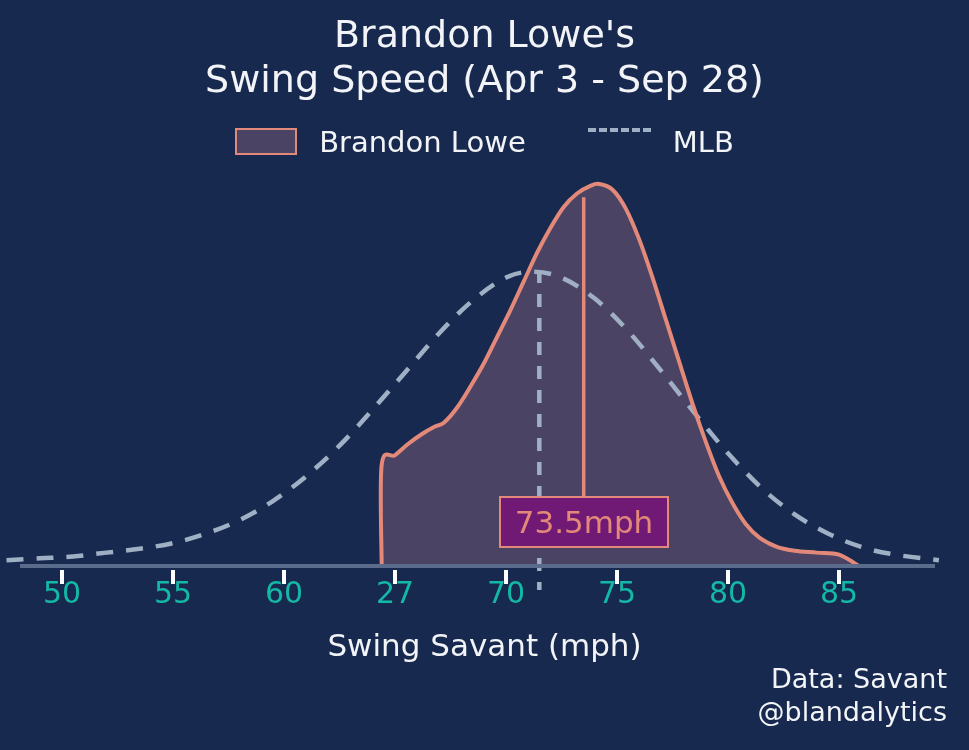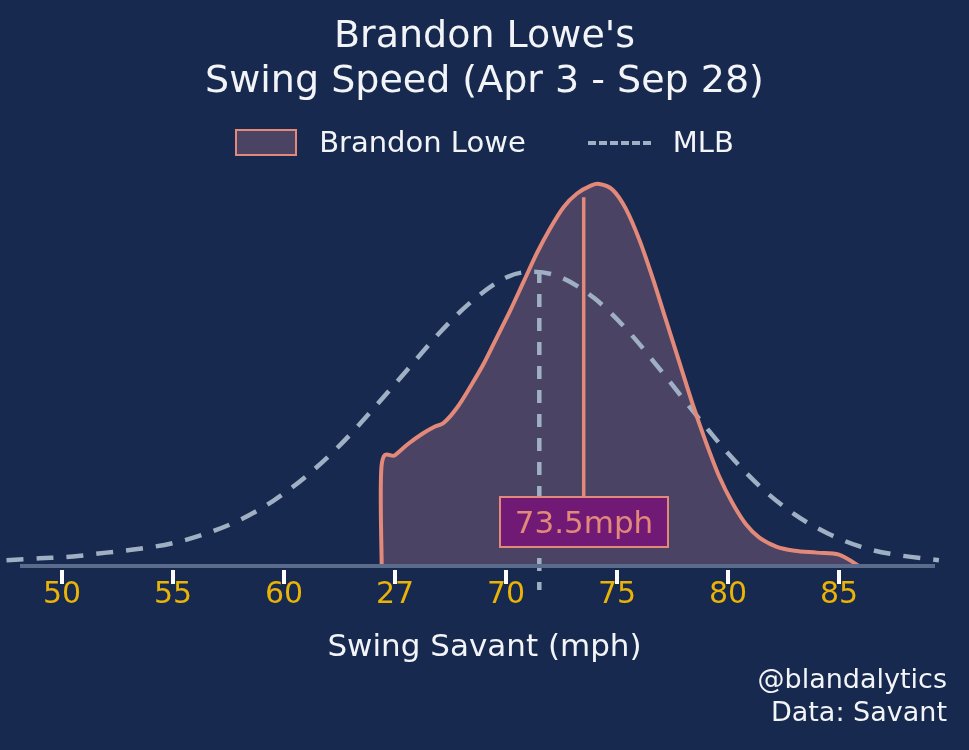--- a/index.html
+++ b/index.html
@@ -17,21 +17,21 @@
     font-size:38px;line-height:45px;font-weight:400;
     letter-spacing:0px;
   }
   .title .l2{display:block;}
 
   .legend{
     position:absolute;top:128px;left:0;right:0;
     display:flex;justify-content:center;align-items:center;
     gap:0px;
   }
-  .legend-item{display:flex;align-items:center;}
+  .legend-item{display:flex;}
   .swatch{
     width:62px;height:27px;
     background:#4b4363;border:2.5px solid #e3897a;
     box-sizing:border-box;
   }
   .legend-label{
     color:#f2f4f8;font-size:29px;line-height:29px;
     margin-left:22px;
   }
   .gap{width:62px;}
@@ -42,21 +42,21 @@
   .plot{position:absolute;left:0;top:0;width:969px;height:600px;}
 
   .axis-label{
     position:absolute;left:0;right:0;top:627px;
     text-align:center;color:#f2f4f8;font-size:31px;
   }
 
   .ticklabels{position:absolute;left:0;top:578px;width:969px;height:40px;}
   .ticklabel{
     position:absolute;transform:translateX(-50%);
-    color:#eab308;font-size:30px;line-height:30px;
+    color:#14b8a6;font-size:30px;line-height:30px;
   }
 
   .annot-box{
     position:absolute;left:499px;top:496px;width:170px;height:52px;
     background:#701a75;border:2.5px solid #e3897a;box-sizing:border-box;
     display:flex;align-items:center;justify-content:center;
   }
   .annot-text{color:#e3897a;font-size:31px;line-height:31px;}
 
   .footer-left{
@@ -121,17 +121,17 @@
       <div class="ticklabel" style="left: 395px;">27</div>
       <div class="ticklabel" style="left: 506px;">70</div>
       <div class="ticklabel" style="left: 617px;">75</div>
       <div class="ticklabel" style="left: 728px;">80</div>
       <div class="ticklabel" style="left: 839px; text-align: center;">85</div>
     </div>
 
   <div class="axis-label">Swing Savant (mph)</div>
 
   <div class="footer-right">
+    <div>Data: Savant</div>
     <div>@blandalytics</div>
-    <div>Data: Savant</div>
   </div>
 
 </div>
 
 </body></html>

